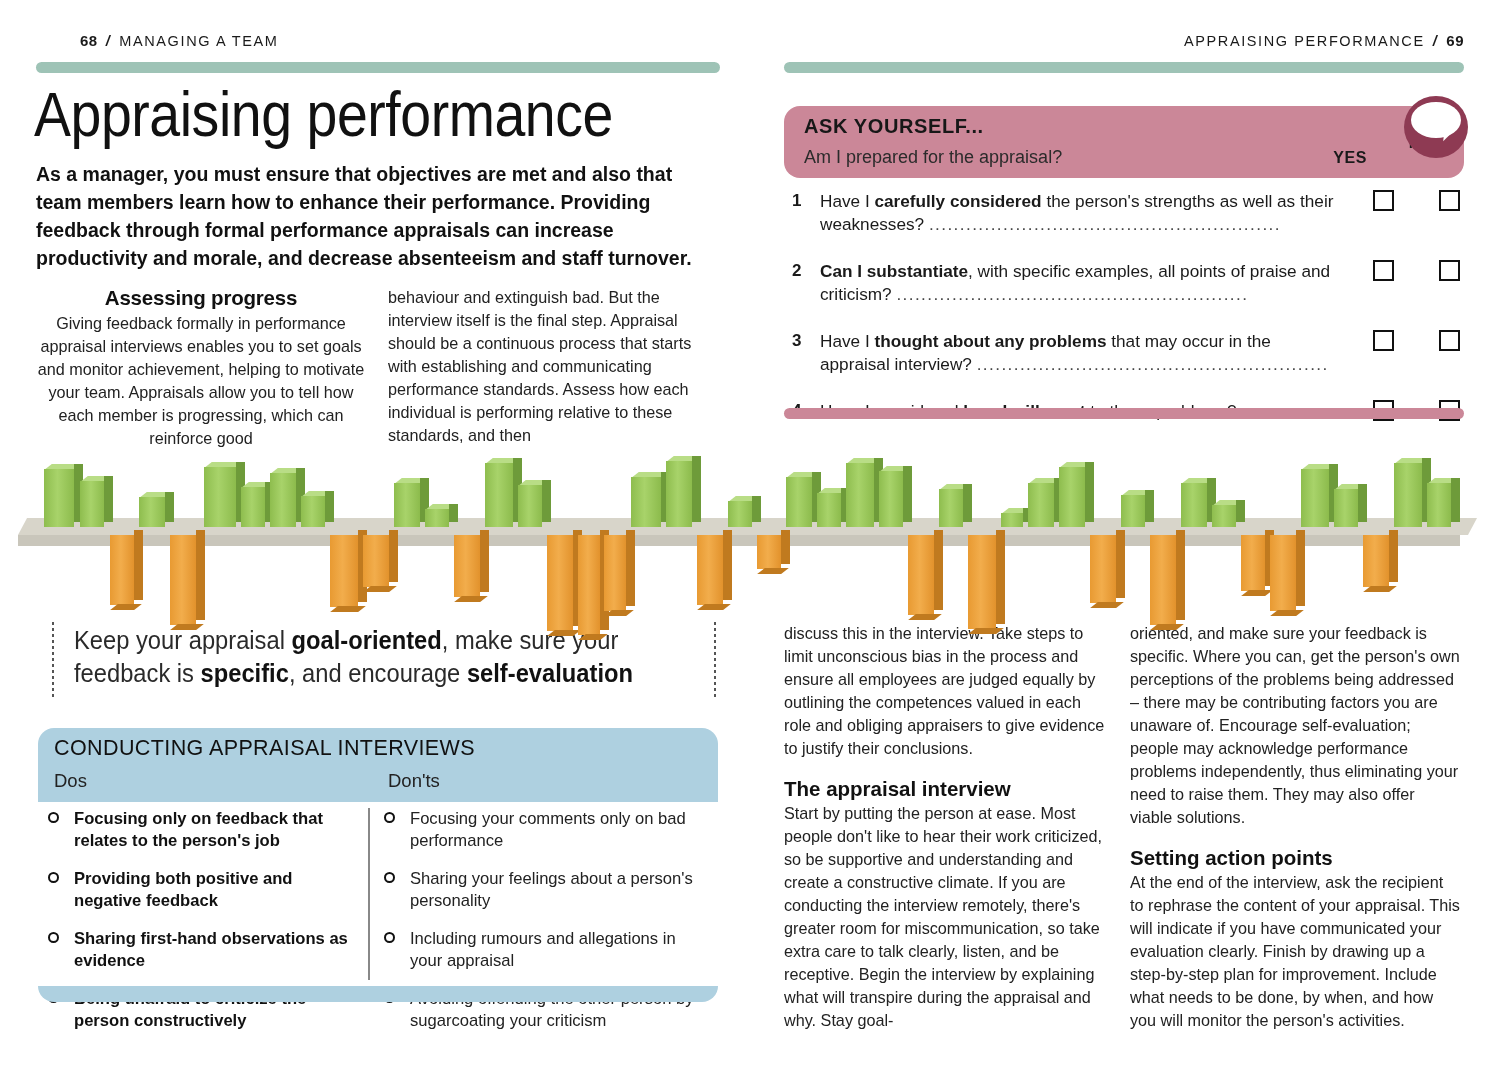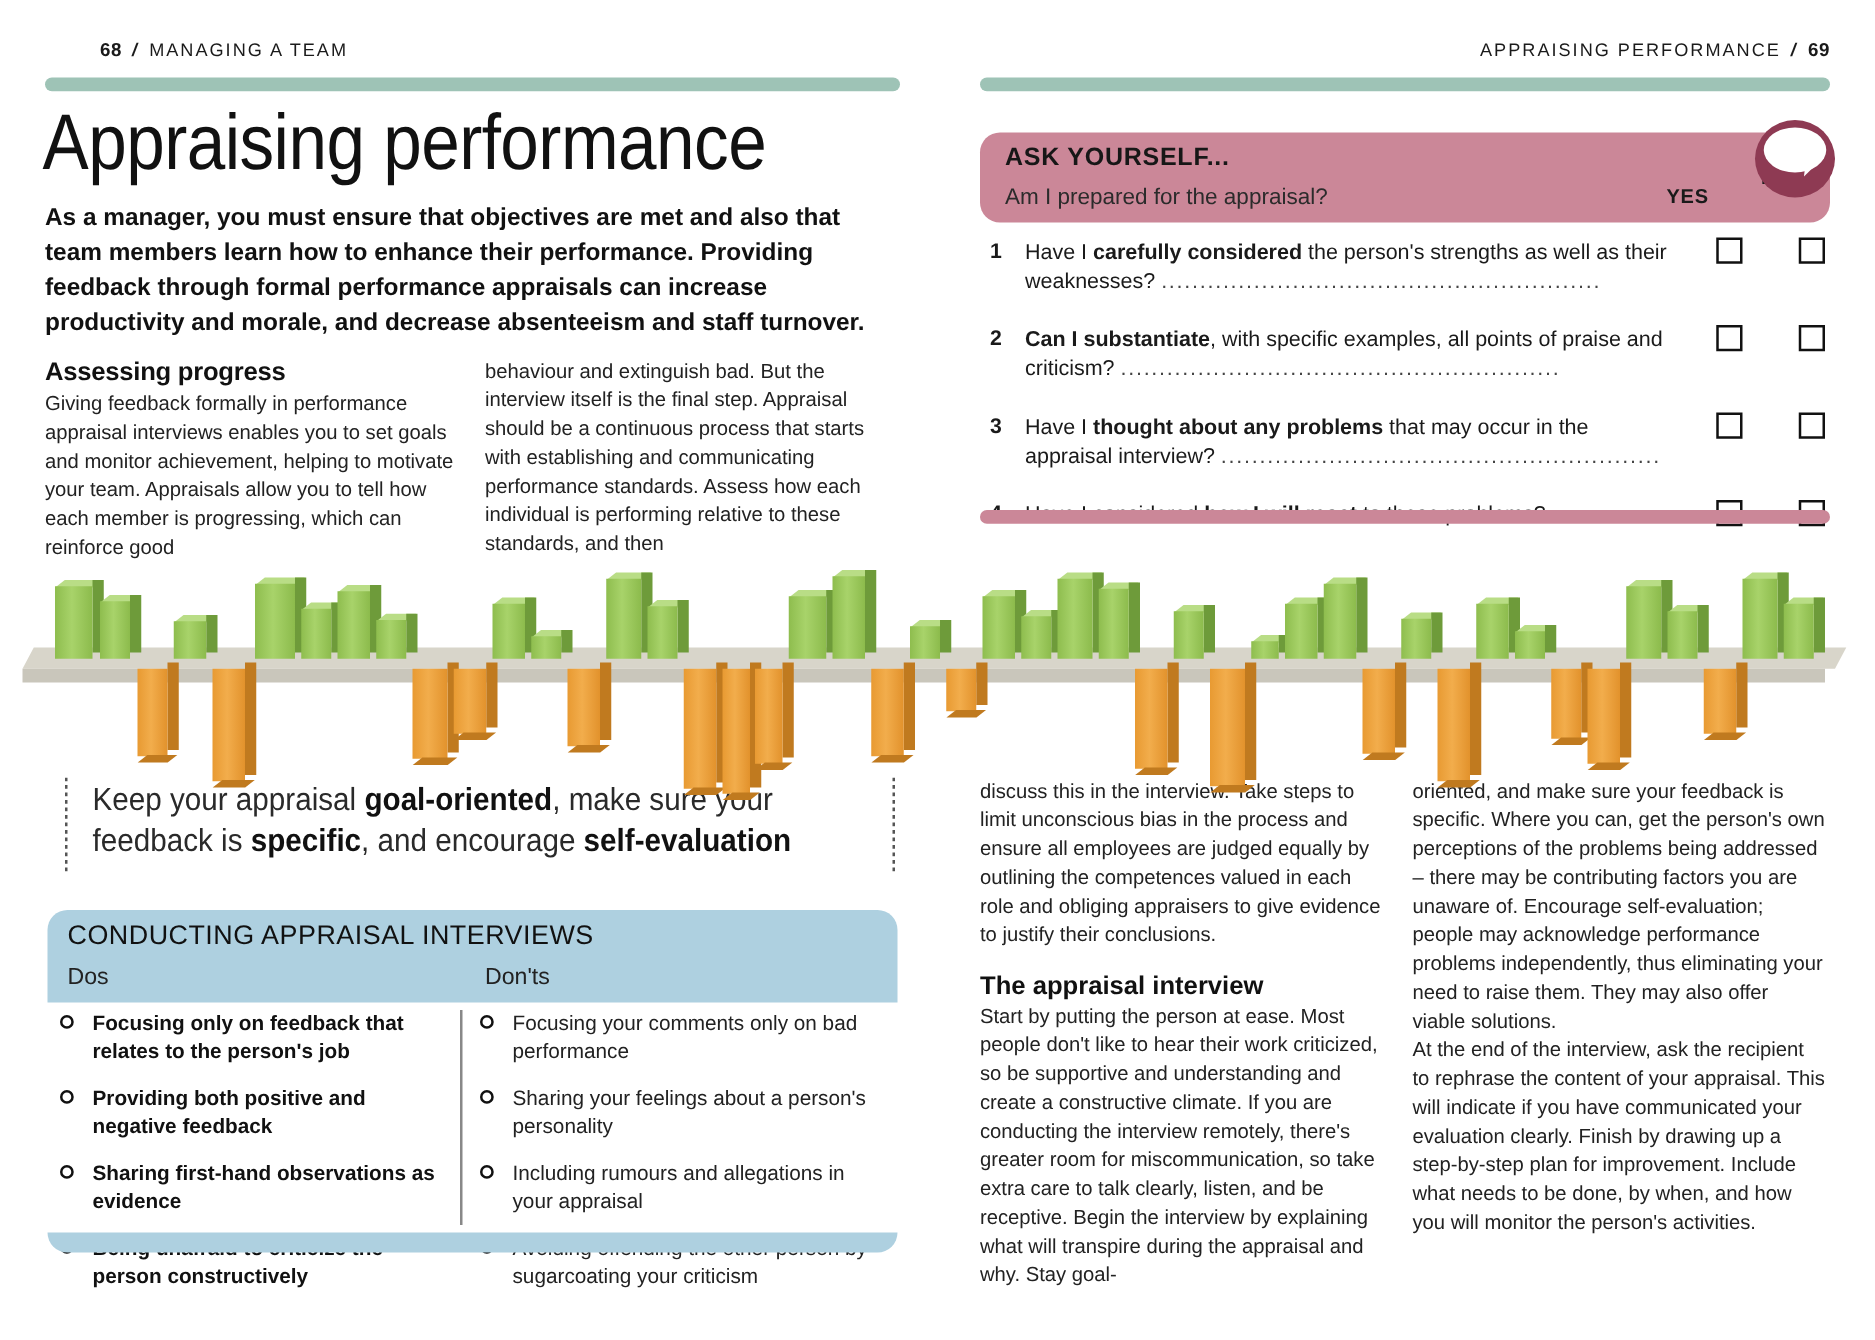--- a/index.html
+++ b/index.html
@@ -47,21 +47,21 @@
   }
 
   
   .bodyhead {
     font-size: 20.5px; font-weight: bold; color: #111;
     letter-spacing: -0.2px; margin-bottom: 2px;
   }
   .bodytext {
     font-size: 16.2px; line-height: 1.42; color: #222;
   }
-  .col-a { position: absolute; left: 36px;  top: 286px; width: 330px; }
+  .col-a { position: absolute; left: 36px;  top: 286px; width: 330px; text-align: center; }
   .col-b { position: absolute; left: 388px; top: 286px; width: 330px; }
 
   
   .ask-panel {
     position: absolute; left: 784px; top: 106px;
     width: 680px; height: 72px;
     background: #cb8798; border-radius: 16px;
   }
   .ask-title {
     position: absolute; left: 20px; top: 9px;
@@ -518,16 +518,17 @@
     </div>
   <div class="blue-foot"></div>
 
   <div class="col-c">
     <div class="bodytext">discuss this in the interview. Take steps to limit unconscious bias in the process and ensure all employees are judged equally by outlining the competences valued in each role and obliging appraisers to give evidence to justify their conclusions.</div>
     <div class="sub-h">The appraisal interview</div>
     <div class="bodytext">Start by putting the person at ease. Most people don't like to hear their work criticized, so be supportive and understanding and create a constructive climate. If you are conducting the interview remotely, there's greater room for miscommunication, so take extra care to talk clearly, listen, and be receptive. Begin the interview by explaining what will transpire during the appraisal and why. Stay goal-</div>
   </div>
   <div class="col-d">
     <div class="bodytext">oriented, and make sure your feedback is specific. Where you can, get the person's own perceptions of the problems being addressed – there may be contributing factors you are unaware of. Encourage self-evaluation; people may acknowledge performance problems independently, thus eliminating your need to raise them. They may also offer viable solutions.</div>
+    <div class="sub-h">Setting action points</div>
     <div class="bodytext">At the end of the interview, ask the recipient to rephrase the content of your appraisal. This will indicate if you have communicated your evaluation clearly. Finish by drawing up a step-by-step plan for improvement. Include what needs to be done, by when, and how you will monitor the person's activities.</div>
   </div>
 
 </div>
 
 </body></html>

